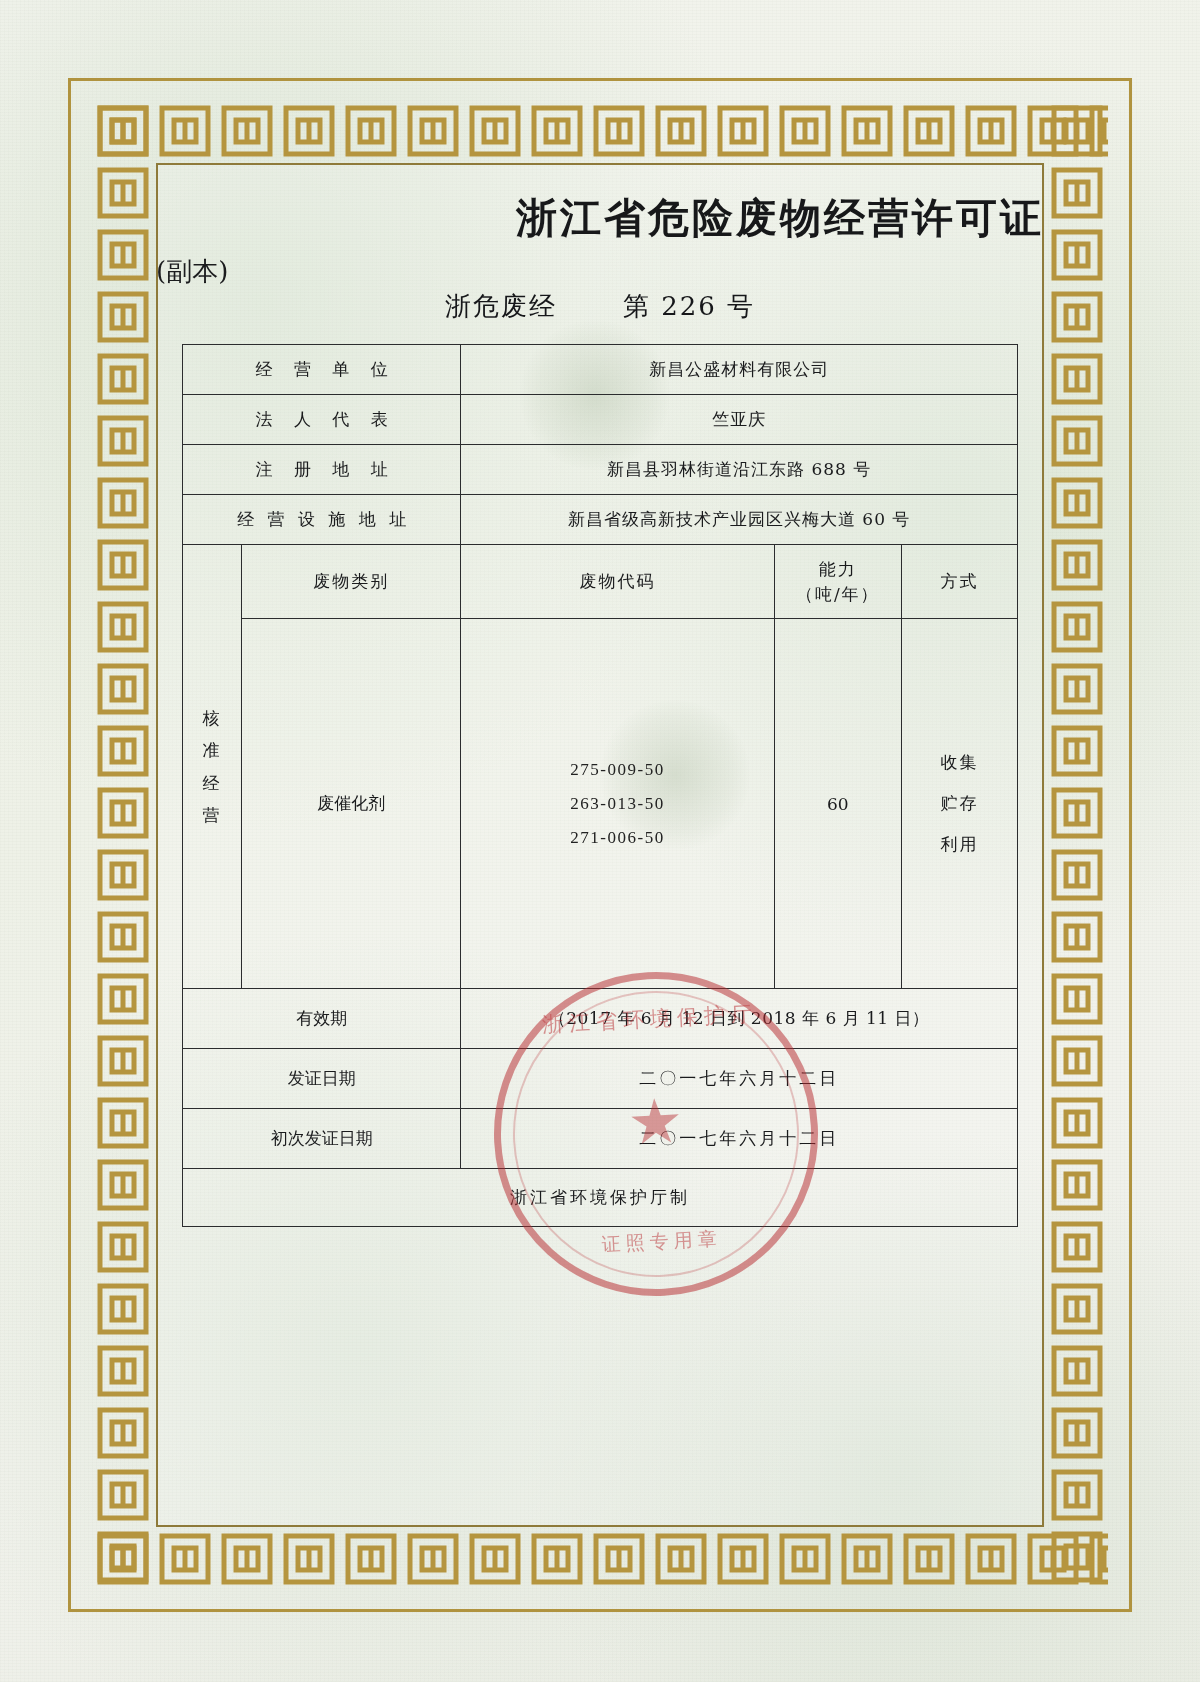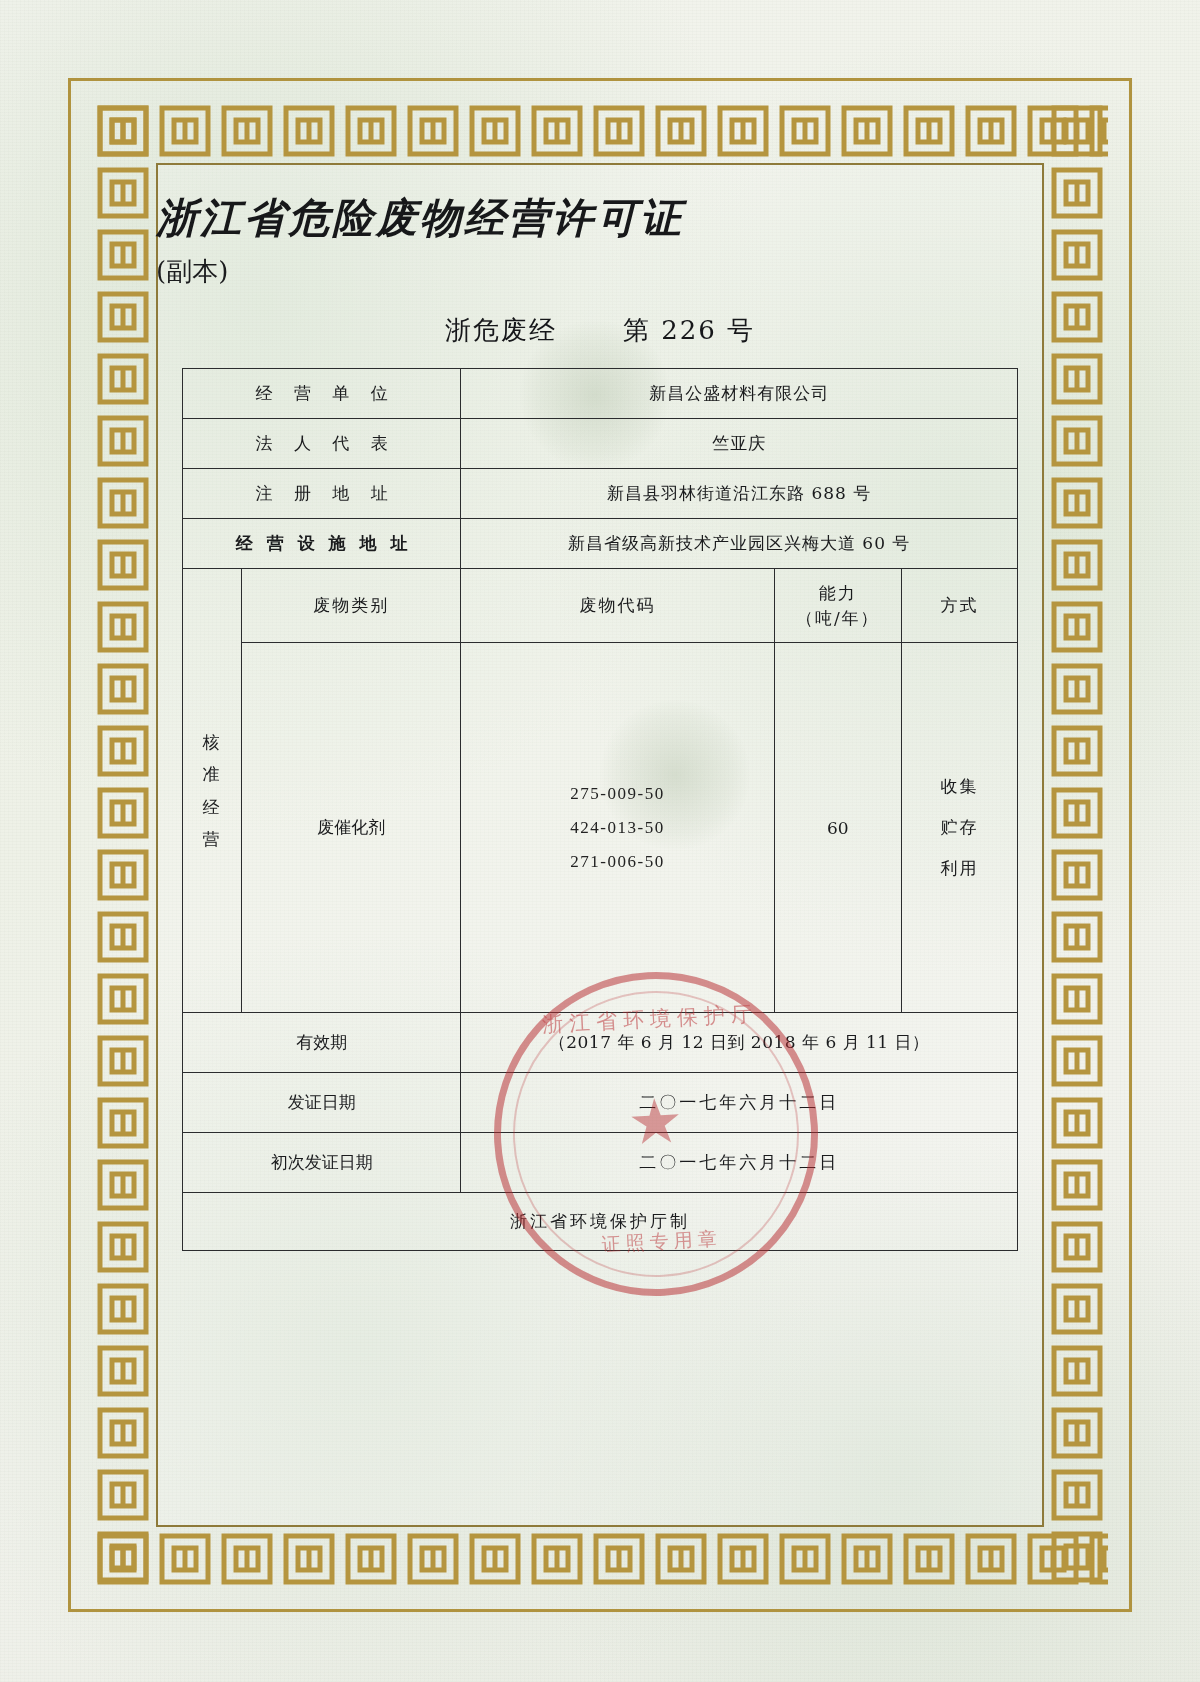--- a/index.html
+++ b/index.html
@@ -59,42 +59,41 @@
   }
 
   
   .content {
     position: absolute;
     left: 156px; top: 163px; right: 156px; bottom: 155px;
     padding: 0;
   }
 
   .cert-title {
-    text-align: left;
+    text-align: right;
     font-family: "DejaVu Serif", "Liberation Serif", serif;
     font-weight: bold;
     font-size: 41px;
     letter-spacing: 3px;
     color: #17181a;
     margin-top: 28px;
-    font-style: italic;
   }
   .cert-subtitle {
     text-align: left;
     font-family: "DejaVu Serif", "Liberation Serif", serif;
     font-size: 26px;
     color: #1b1c1e;
     margin-top: 8px;
   }
   .cert-number-row {
     display: flex;
     justify-content: center;
     align-items: baseline;
     gap: 66px;
-    margin-top: 24px;
+    margin-top: 0;
     font-family: "DejaVu Serif", "Liberation Serif", serif;
     font-size: 26px;
     color: #16171a;
     letter-spacing: 2px;
   }
 
   
   .cert-table {
     margin: 20px 26px 0 26px;
     border-collapse: collapse;
@@ -114,21 +113,20 @@
     font-size: 18px;
     letter-spacing: 8px;
     text-indent: 8px;
     white-space: nowrap;
   }
   .label-cell-tight {
     font-size: 18px;
     letter-spacing: 4px;
     text-indent: 4px;
     white-space: nowrap;
-    font-weight: bold;
   }
   .value-cell {
     font-size: 19px;
     letter-spacing: 1px;
   }
   .row-head { height: 50px; }
   .vert-label {
     width: 54px;
     font-size: 19px;
     letter-spacing: 2px;
@@ -330,21 +328,21 @@
               <div>（吨/年）</div>
             </div>
           </td>
           <td>方式</td>
         </tr>
 
         <tr class="big-body-row">
           <td>废催化剂</td>
           <td class="codes-cell">
             <div>275-009-50</div>
-            <div>424-013-50</div>
+            <div>263-013-50</div>
             <div>271-006-50</div>
           </td>
           <td>60</td>
           <td class="mode-cell">
             <div>收集</div>
             <div>贮存</div>
             <div>利用</div>
           </td>
         </tr>
 

